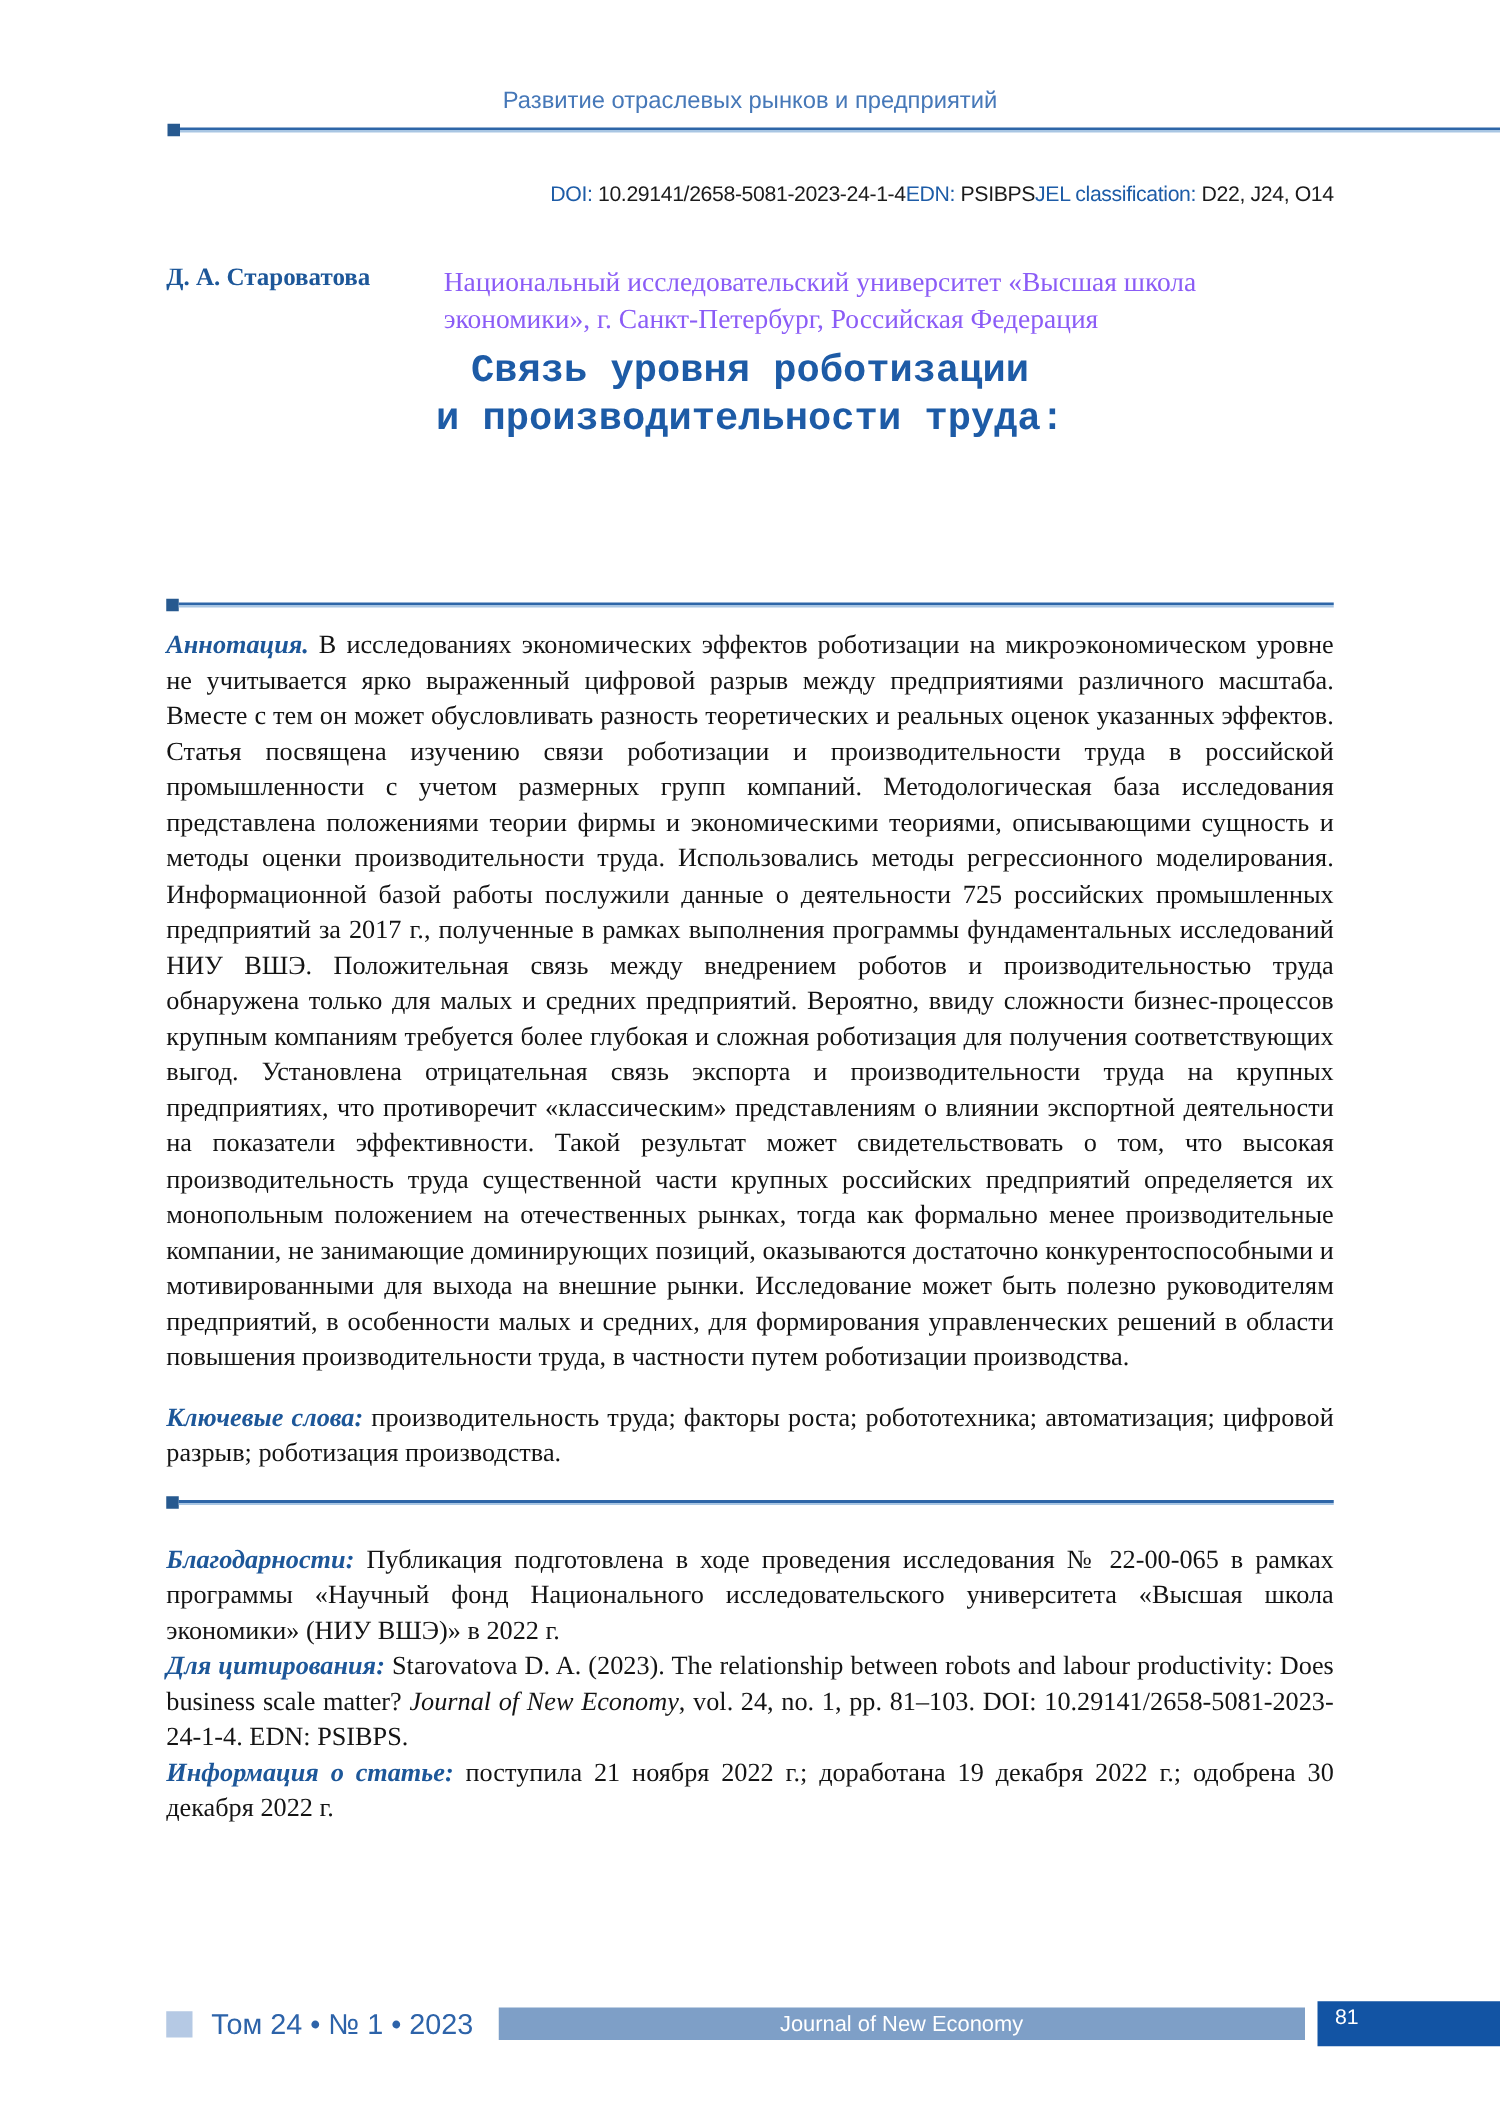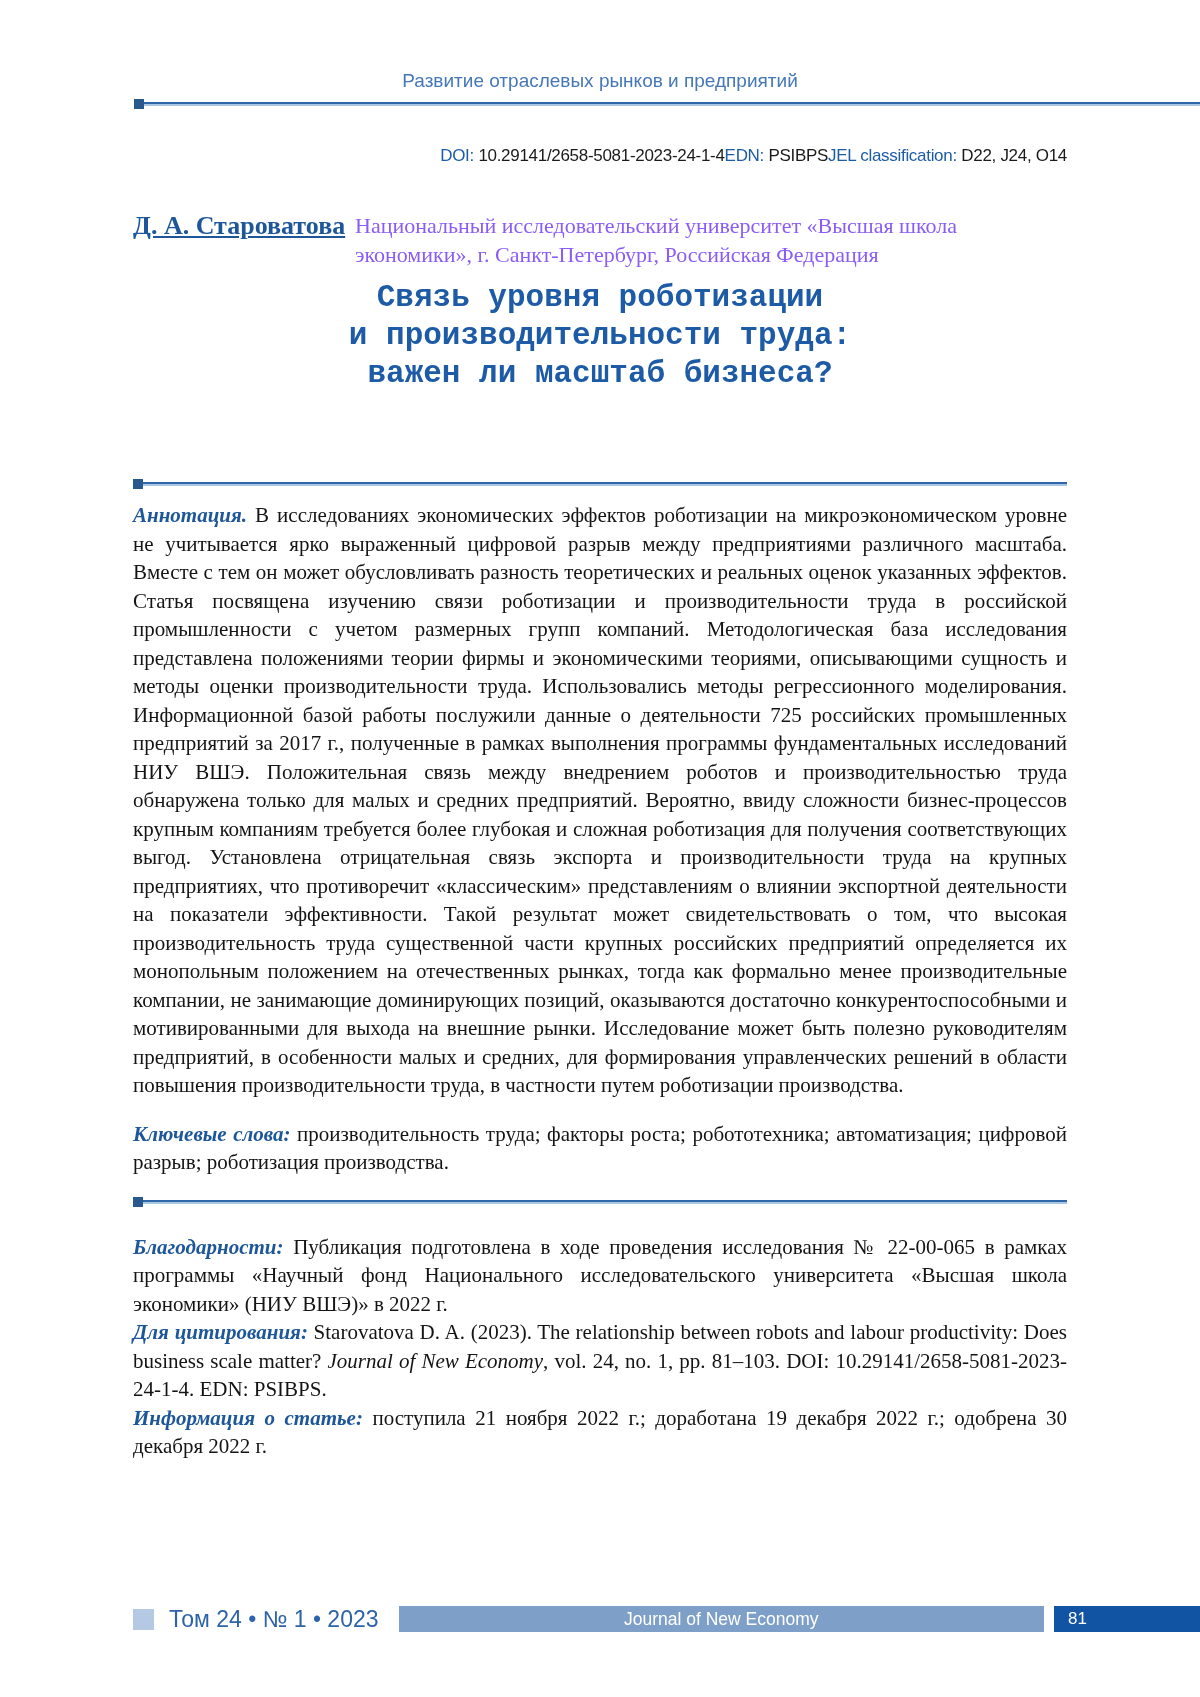--- a/index.html
+++ b/index.html
@@ -20,21 +20,21 @@
   .divider .sq{width:10px;height:10px;background:#27598f;flex:0 0 auto;}
   .divider .ln{flex:1;height:4px;background:linear-gradient(to bottom,#2e66a8 0 55%,#a9c6e3 55% 100%);}
 
   
   .doi-row{position:absolute;top:146px;left:133px;width:934px;display:flex;justify-content:flex-end;
     font-family:"Liberation Sans",sans-serif;font-size:17px;letter-spacing:-0.3px;color:#1a1a1a;}
   .doi-row .lbl-sans{color:#1d5ca7;}
 
   
   .author-row{position:absolute;top:211px;left:133px;width:934px;display:flex;}
-  .author-name{flex:0 0 222px;font-size:26px;font-weight:bold;color:#1d5799;text-decoration:underline;}
+  .author-name{flex:0 0 222px;font-size:20px;font-weight:bold;color:#1d5799;}
   .author-affil{flex:1;font-size:22px;line-height:29px;color:#8b5cf6;}
 
   
   .article-title{position:absolute;top:279px;left:133px;width:934px;text-align:center;
     font-family:Liberation Mono, monospace;font-weight:bold;font-size:31px;line-height:38px;color:#1d5ba6;}
 
   
   .main-flow{position:absolute;top:479px;left:133px;width:934px;}
   .body-par{font-size:21px;line-height:28.5px;text-align:justify;color:#141414;margin:0;}
   .abstract{margin-top:12px;}
@@ -44,21 +44,21 @@
   .lbl{color:#1d5799;font-weight:bold;font-style:italic;}
   .it{font-style:italic;}
 
   
   .footer{position:absolute;top:1606px;left:133px;right:0;height:26px;display:flex;align-items:center;
     font-family:"Liberation Sans",sans-serif;}
   .f-sq{width:21px;height:21px;background:#b5c9e4;flex:0 0 auto;}
   .f-vol{margin-left:15px;color:#2d63a9;font-size:23px;white-space:nowrap;}
   .f-bar{margin-left:20px;flex:1;background:#7e9fc7;color:#ffffff;text-align:center;
     height:26px;line-height:26px;font-size:17.5px;}
-  .f-page{margin-left:10px;width:146px;background:#1254a4;color:#ffffff;height:26px;line-height:26px;
+  .f-page{margin-left:10px;width:146px;background:#1254a4;color:#ffffff;height:36px;line-height:26px;
     font-size:17px;padding-left:14px;box-sizing:border-box;}
 </style>
 </head>
 <body>
 
 <div class="page">
 
   <div class="running-head">Развитие отраслевых рынков и предприятий</div>
 
   <div class="rule header-rule">
@@ -73,21 +73,20 @@
   </div>
 
   <div class="author-row">
     <div class="author-name">Д. А. Староватова</div>
     <div class="author-affil">Национальный исследовательский университет «Высшая школа экономики», г. Санкт-Петербург, Российская Федерация</div>
   </div>
 
   <div class="article-title">
     <div>Связь уровня роботизации</div>
     <div>и производительности труда:</div>
-    <div>важен ли масштаб бизнеса?</div>
   </div>
 
   <div class="main-flow">
 
     <div class="divider">
       <span class="sq"></span>
       <span class="ln"></span>
     </div>
 
     <p class="body-par abstract"><span class="lbl">Аннотация.</span><span> В исследованиях экономических эффектов роботизации на микроэкономическом уровне не учитывается ярко выраженный цифровой разрыв между предприятиями различного масштаба. Вместе с тем он может обусловливать разность теоретических и реальных оценок указанных эффектов. Статья посвящена изучению связи роботизации и производительности труда в российской промышленности с учетом размерных групп компаний. Методологическая база исследования представлена положениями теории фирмы и экономическими теориями, описывающими сущность и методы оценки производительности труда. Использовались методы регрессионного моделирования. Информационной базой работы послужили данные о деятельности 725 российских промышленных предприятий за 2017 г., полученные в рамках выполнения программы фундаментальных исследований НИУ ВШЭ. Положительная связь между внедрением роботов и производительностью труда обнаружена только для малых и средних предприятий. Вероятно, ввиду сложности бизнес-процессов крупным компаниям требуется более глубокая и сложная роботизация для получения соответствующих выгод. Установлена отрицательная связь экспорта и производительности труда на крупных предприятиях, что противоречит «классическим» представлениям о влиянии экспортной деятельности на показатели эффективности. Такой результат может свидетельствовать о том, что высокая производительность труда существенной части крупных российских предприятий определяется их монопольным положением на отечественных рынках, тогда как формально менее производительные компании, не занимающие доминирующих позиций, оказываются достаточно конкурентоспособными и мотивированными для выхода на внешние рынки. Исследование может быть полезно руководителям предприятий, в особенности малых и средних, для формирования управленческих решений в области повышения производительности труда, в частности путем роботизации производства.</span></p>

